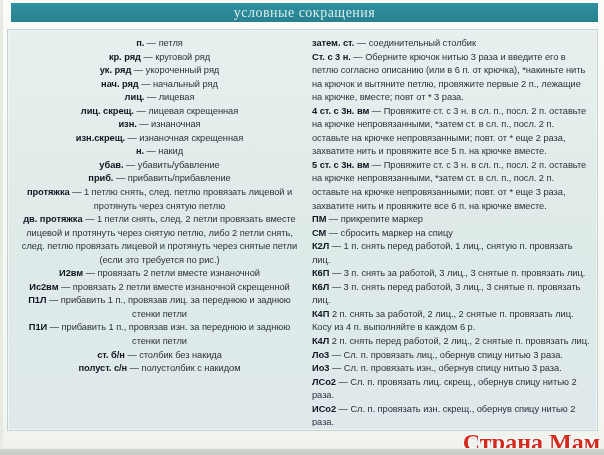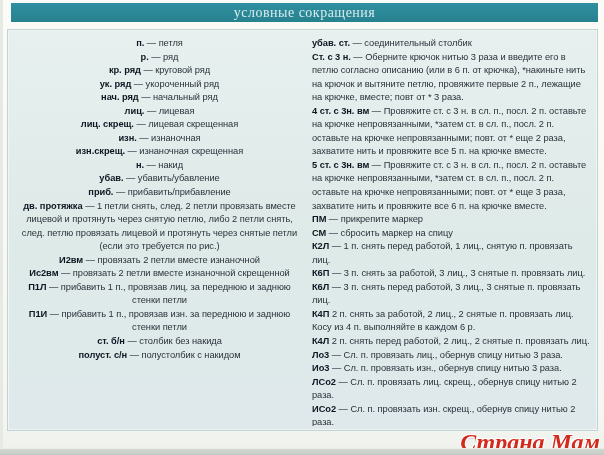--- a/index.html
+++ b/index.html
@@ -38,21 +38,21 @@
   .col-right { flex:1; padding-left:7px; }
   .entry {
     font-size:9.3px; line-height:13.55px;
     color:#2b313b;
     letter-spacing:-0.05px;
   }
   .entry .term { font-weight:bold; color:#0e1622; }
   .watermark {
     position:absolute; right:4px; bottom:-1px;
     font-family:"Liberation Serif", serif;
-    font-style:italic; font-weight:bold;
+    font-weight:bold;
     font-size:24px; color:#d42a1e;
     text-shadow:
       -1px -1px 0 #ffffff, 1px -1px 0 #ffffff,
       -1px  1px 0 #ffffff, 1px  1px 0 #ffffff,
        0 2px 1px rgba(120,120,120,0.45);
     white-space:nowrap;
     text-align:center;
   }
   .bottom-strip {
     position:absolute; bottom:0; left:0; right:0; height:7px;
@@ -74,21 +74,20 @@
     <span class="header-title">условные сокращения</span>
   </div>
 
   <div class="panel">
     <div class="columns">
 
       <div class="col col-left">
 
           <p class="entry"><b class="term">п.</b><span> — </span><span>петля</span></p>
 
-          <p class="entry"><b class="term">р.</b><span> — </span><span>ряд</span></p>
 
           <p class="entry"><b class="term">кр. ряд</b><span> — </span><span>круговой ряд</span></p>
 
           <p class="entry"><b class="term">ук. ряд</b><span> — </span><span>укороченный ряд</span></p>
 
           <p class="entry"><b class="term">нач. ряд</b><span> — </span><span>начальный ряд</span></p>
 
           <p class="entry"><b class="term">лиц.</b><span> — </span><span>лицевая</span></p>
 
           <p class="entry"><b class="term">лиц. скрещ.</b><span> — </span><span>лицевая скрещенная</span></p>
@@ -97,40 +96,41 @@
 
           <p class="entry"><b class="term">изн.скрещ.</b><span> — </span><span>изнаночная скрещенная</span></p>
 
           <p class="entry"><b class="term">н.</b><span> — </span><span>накид</span></p>
 
           <p class="entry"><b class="term">убав.</b><span> — </span><span>убавить/убавление</span></p>
 
           <p class="entry"><b class="term">приб.</b><span> — </span><span>прибавить/прибавление</span></p>
 
 
+          <p class="entry"><b class="term">протяжка</b><span> — </span><span>1 петлю снять, след. петлю провязать лицевой и протянуть через снятую петлю</span></p>
 
 
           <p class="entry"><b class="term">дв. протяжка</b><span> — </span><span>1 петли снять, след. 2 петли провязать вместе лицевой и протянуть через снятую петлю, либо 2 петли снять, след. петлю провязать лицевой и протянуть через снятые петли (если это требуется по рис.)</span></p>
 
           <p class="entry"><b class="term">И2вм</b><span> — </span><span>провязать 2 петли вместе изнаночной</span></p>
 
           <p class="entry"><b class="term">Ис2вм</b><span> — </span><span>провязать 2 петли вместе изнаночной скрещенной</span></p>
 
           <p class="entry"><b class="term">П1Л</b><span> — </span><span>прибавить 1 п., провязав лиц. за переднюю и заднюю стенки петли</span></p>
 
           <p class="entry"><b class="term">П1И</b><span> — </span><span>прибавить 1 п., провязав изн. за переднюю и заднюю стенки петли</span></p>
 
           <p class="entry"><b class="term">ст. б/н</b><span> — </span><span>столбик без накида</span></p>
 
           <p class="entry"><b class="term">полуст. с/н</b><span> — </span><span>полустолбик с накидом</span></p>
         </div>
 
       <div class="col col-right">
 
-          <p class="entry"><b class="term">убав. ст.</b><span> — </span><span>соединительный столбик</span></p>
+          <p class="entry"><b class="term">затем. ст.</b><span> — </span><span>соединительный столбик</span></p>
 
           <p class="entry"><b class="term">Ст. с 3 н.</b><span> — </span><span>Оберните крючок нитью 3 раза и введите его в петлю согласно описанию (или в 6 п. от крючка), *накиньте нить на крючок и вытяните петлю, провяжите первые 2 п., лежащие на крючке, вместе; повт от * 3 раза.</span></p>
 
           <p class="entry"><b class="term">4 ст. с 3н. вм</b><span> — </span><span>Провяжите ст. с 3 н. в сл. п., посл. 2 п. оставьте на крючке непровязанными, *затем ст. в сл. п., посл. 2 п. оставьте на крючке непровязанными; повт. от * еще 2 раза, захватите нить и провяжите все 5 п. на крючке вместе.</span></p>
 
           <p class="entry"><b class="term">5 ст. с 3н. вм</b><span> — </span><span>Провяжите ст. с 3 н. в сл. п., посл. 2 п. оставьте на крючке непровязанными, *затем ст. в сл. п., посл. 2 п. оставьте на крючке непровязанными; повт. от * еще 3 раза, захватите нить и провяжите все 6 п. на крючке вместе.</span></p>
 
           <p class="entry"><b class="term">ПМ</b><span> — </span><span>прикрепите маркер</span></p>
 
           <p class="entry"><b class="term">СМ</b><span> — </span><span>сбросить маркер на спицу</span></p>

